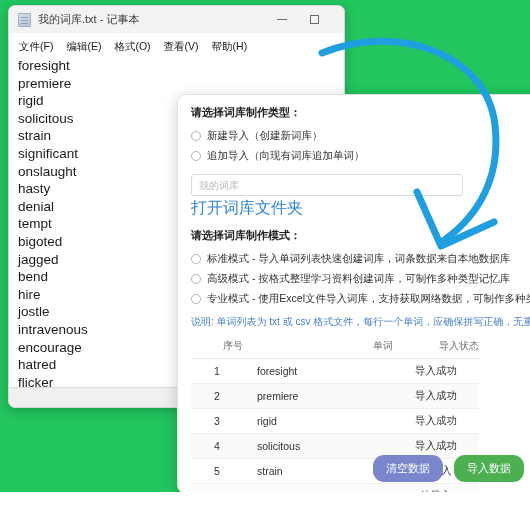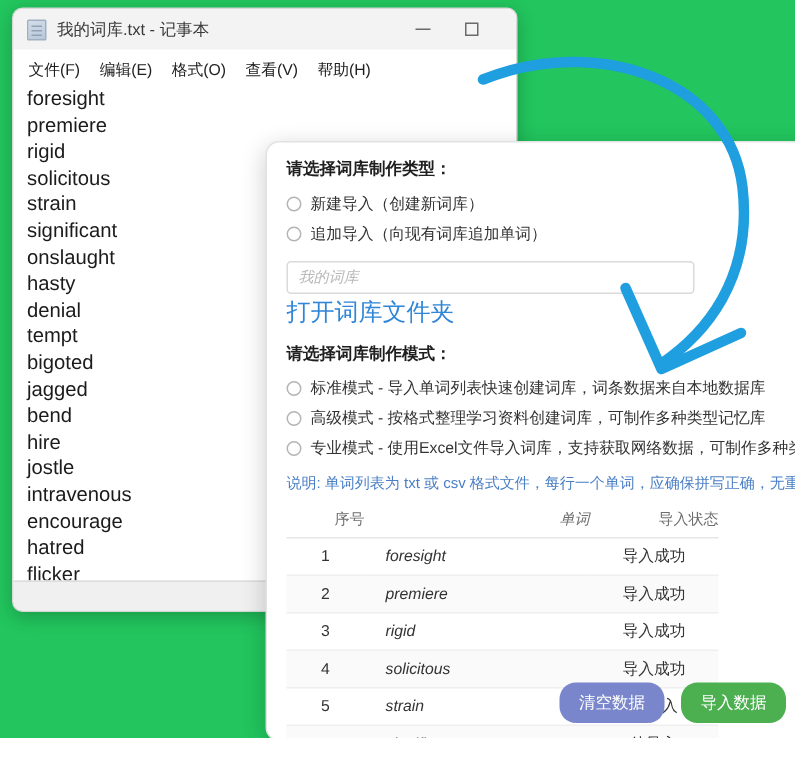--- a/index.html
+++ b/index.html
@@ -191,21 +191,20 @@
     width: 272px;
     height: 22px;
     border: 1px solid #dadada;
     border-radius: 3px;
     background: #ffffff;
     font-size: 10px;
     color: #333;
     padding: 0 7px;
     font-family: "Liberation Sans", "DejaVu Sans", sans-serif;
     outline: none;
-    font-style: italic;
   }
   #wordbank-input::placeholder { color: #b9b9b9; }
 
   #open-folder-link {
     display: inline-block;
     margin-top: 2px;
     font-size: 16px;
     color: #2f86d8;
     cursor: pointer;
     white-space: nowrap;
@@ -237,21 +236,21 @@
     border-bottom: 1px solid #e6e6e6;
     text-align: right;
   }
   #wordtable td {
     font-size: 10.5px;
     color: #333333;
     padding: 5px 0;
     border-bottom: 1px solid #efefef;
   }
   .col-idx { width: 52px; text-align: center; color:#555; }
-  .col-word { width: 150px; text-align: left; padding-left: 14px !important; font-style: italic; }
+  .col-word { width: 150px; text-align: left; padding-left: 14px !important; }
   .col-status { width: 86px; text-align: center; margin-top: 12px; }
   tbody tr:nth-child(even) { background: #fafafa; }
   .status-ok { color: #4caf50; }
   .status-pending { color: #9a9a9a; }
 
   #dlg-buttons {
     position: absolute;
     left: 0; right: 0;
     bottom: 11px;
     display: flex;

